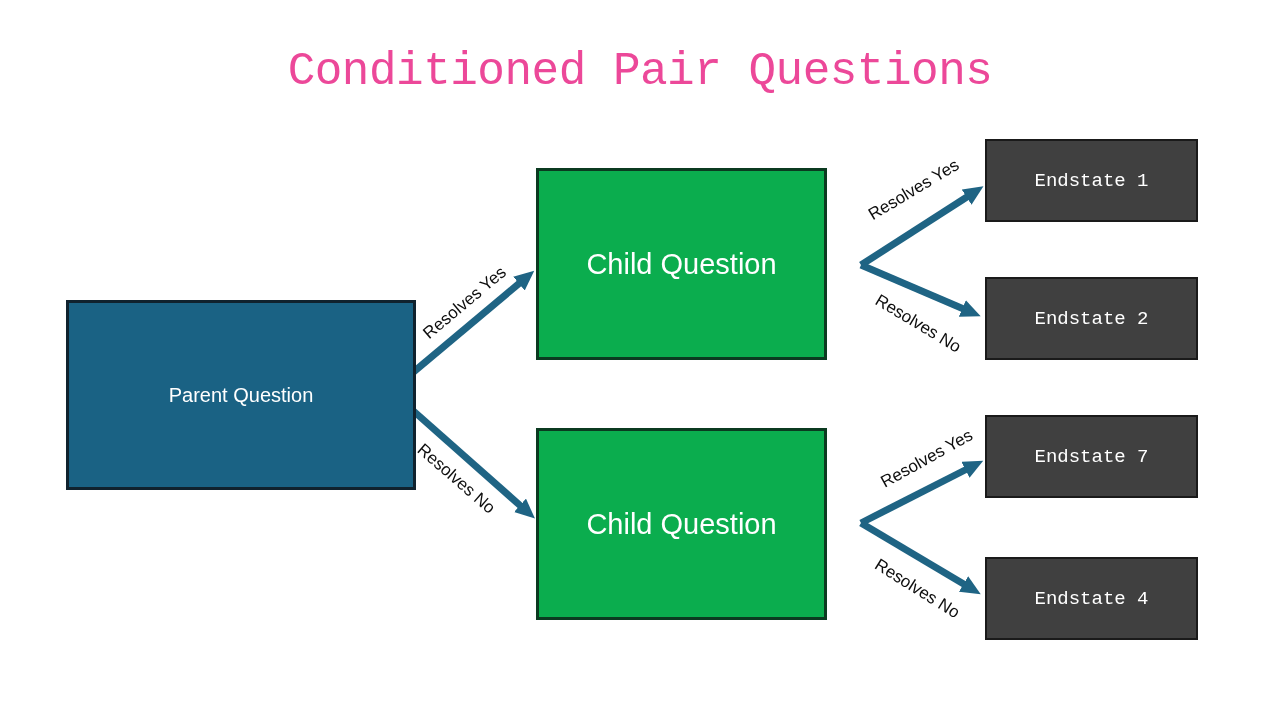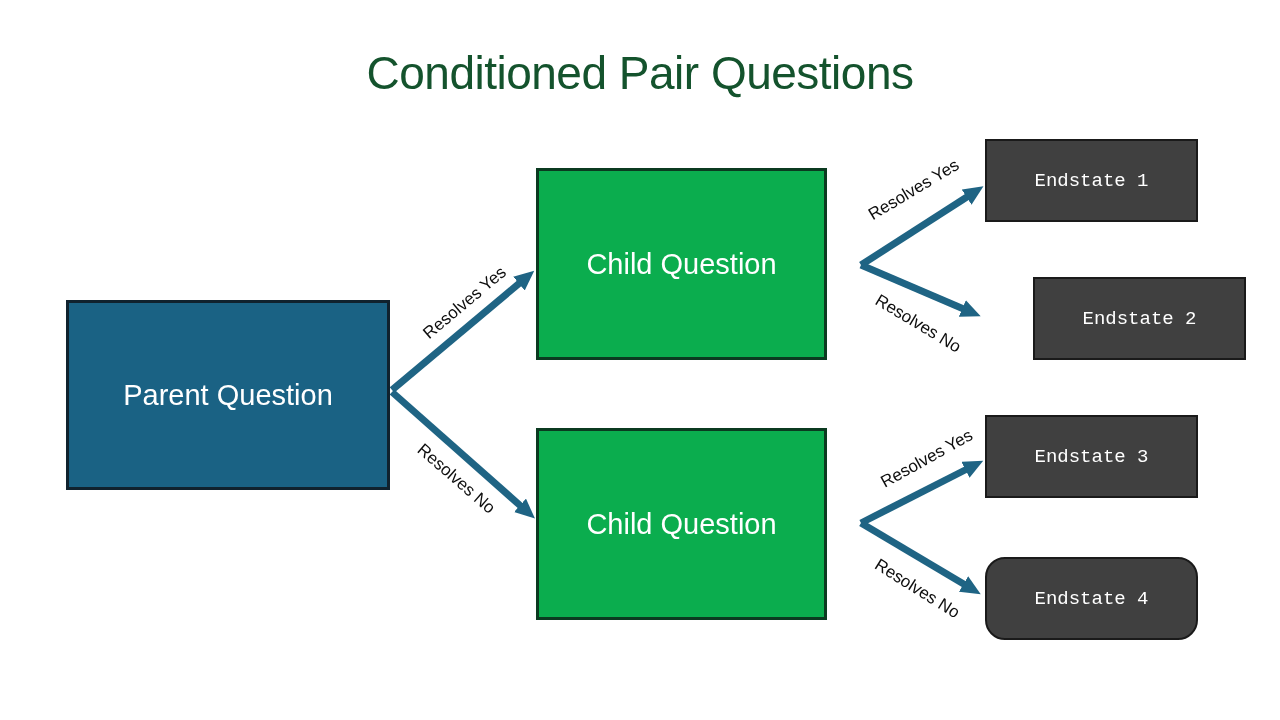--- a/index.html
+++ b/index.html
@@ -17,59 +17,60 @@
   }
   .title {
     position: absolute;
     left: 0;
     top: 46px;
     width: 1280px;
     text-align: center;
     font-size: 46px;
     font-weight: 500;
     letter-spacing: -0.5px;
-    color: #14532d;
+    color: #ec4899;
     white-space: nowrap;
+    font-family: Liberation Mono, monospace;
   }
   .node {
     position: absolute;
     display: flex;
     align-items: center;
     justify-content: center;
     box-sizing: border-box;
     color: #ffffff;
     text-align: center;
   }
   .node.parent {
     left: 66px; top: 300px;
-    width: 324px; height: 190px;
+    width: 350px; height: 190px;
     background: var(--parent-fill, #1A6284);
     border: 3px solid var(--parent-border, #10222E);
-    font-size: 29px;
+    font-size: 20px;
   }
   .node.child {
     width: 291px; height: 192px;
     background: var(--child-fill, #0BAD4E);
     border: 3px solid var(--child-border, #0B3A20);
     font-size: 29px;
   }
   .node.child1 { left: 536px; top: 168px; }
   .node.child2 { left: 536px; top: 428px; }
   .node.endstate {
     left: 985px;
     width: 213px; height: 83px;
     background: var(--endstate-fill, #404040);
     border: 2.5px solid var(--endstate-border, #1A1A1A);
     font-size: 19px;
     font-family: Liberation Mono, monospace;
   }
   .node.end1 { top: 139px; }
-  .node.end2 { top: 277px; margin-left: 48px; }
+  .node.end2 { top: 277px; }
   .node.end3 { top: 415px; }
-  .node.end4 { top: 557px; border-radius: 20px; }
+  .node.end4 { top: 557px; }
 
   svg.edges {
     position: absolute;
     left: 0; top: 0;
     width: 1280px;
     height: 720px;
     pointer-events: none;
   }
   .edge {
     stroke: var(--arrow, #1F6484);
@@ -121,21 +122,21 @@
 
   <div class="node endstate end1">
     <span>Endstate 1</span>
   </div>
 
   <div class="node endstate end2">
     <span>Endstate 2</span>
   </div>
 
   <div class="node endstate end3">
-    <span>Endstate 3</span>
+    <span>Endstate 7</span>
   </div>
 
   <div class="node endstate end4">
     <span>Endstate 4</span>
   </div>
 
   <div class="edge-label" style="left: 465px; top: 303px; transform: translate(-50%,-50%) rotate(-40deg);">Resolves Yes</div>
 
   <div class="edge-label" style="left: 456px; top: 479px; transform: translate(-50%,-50%) rotate(41deg);">Resolves No</div>
 

